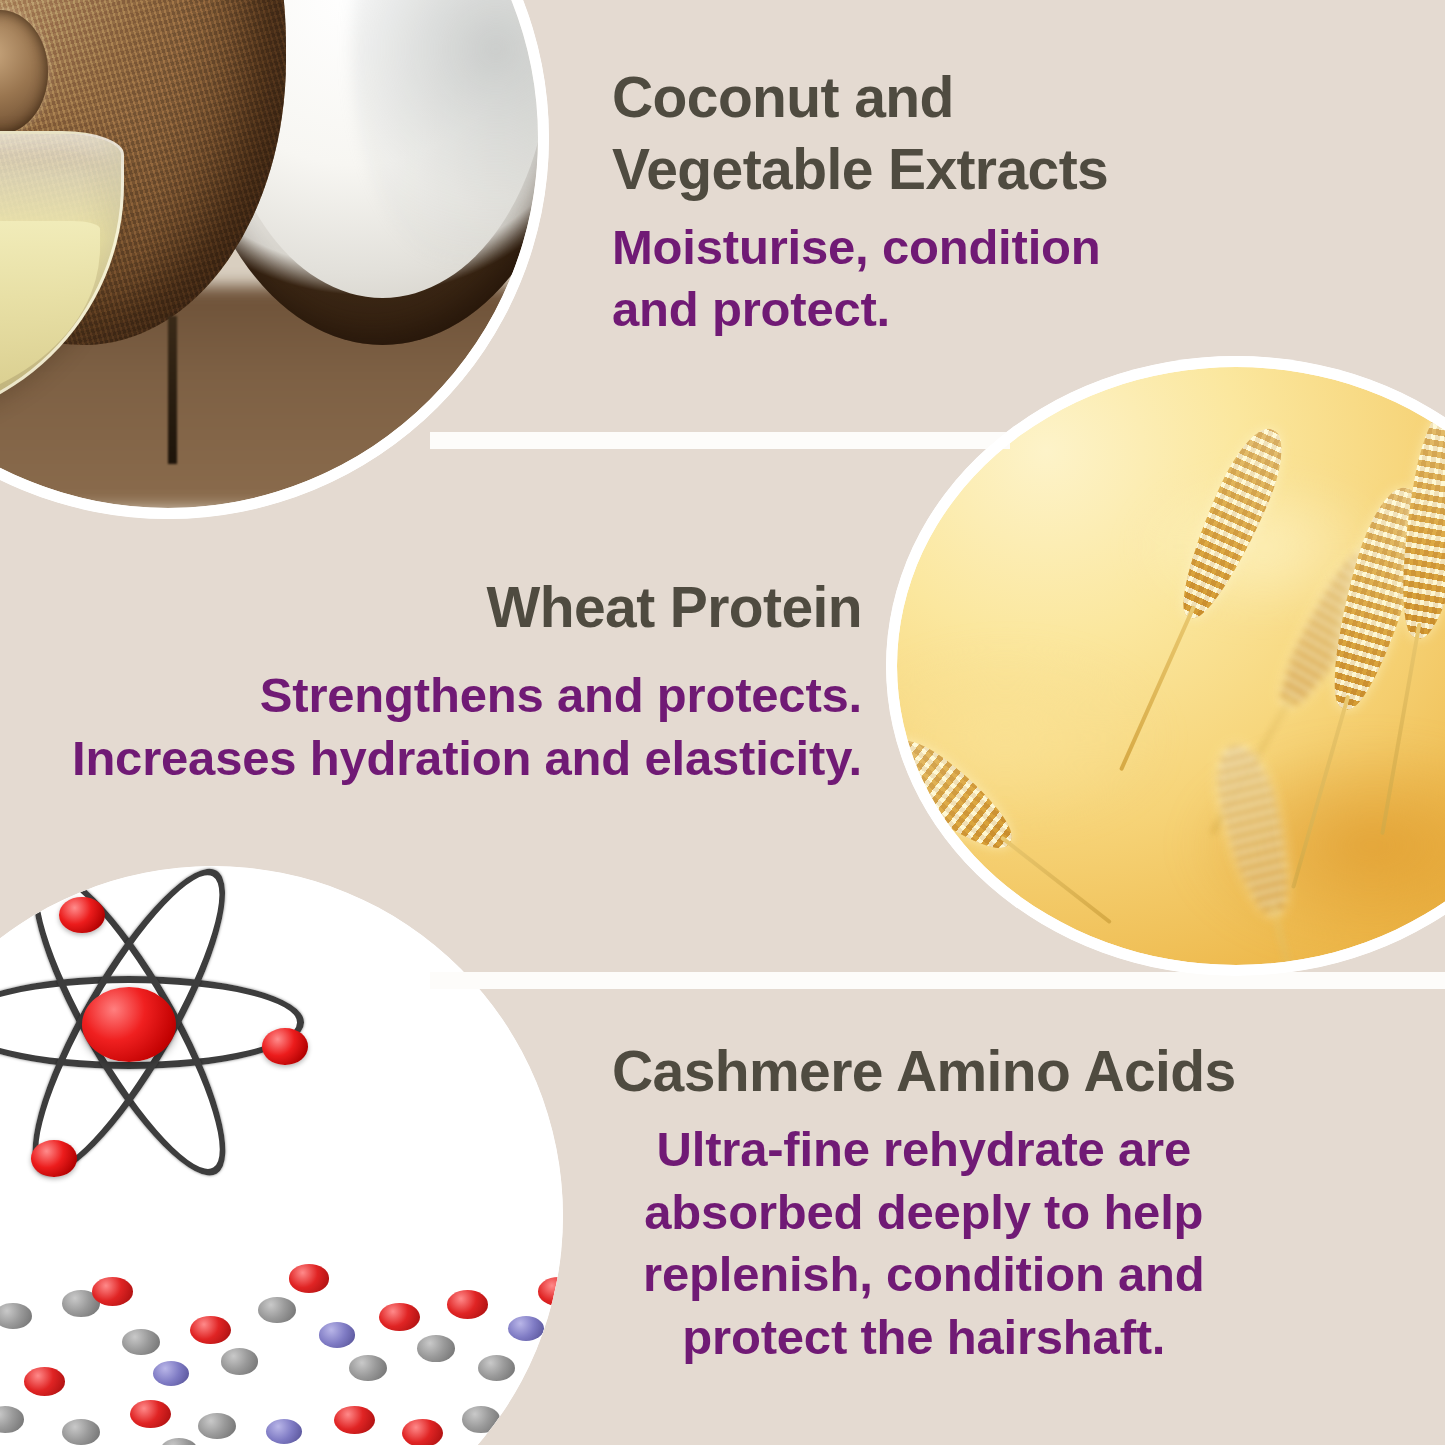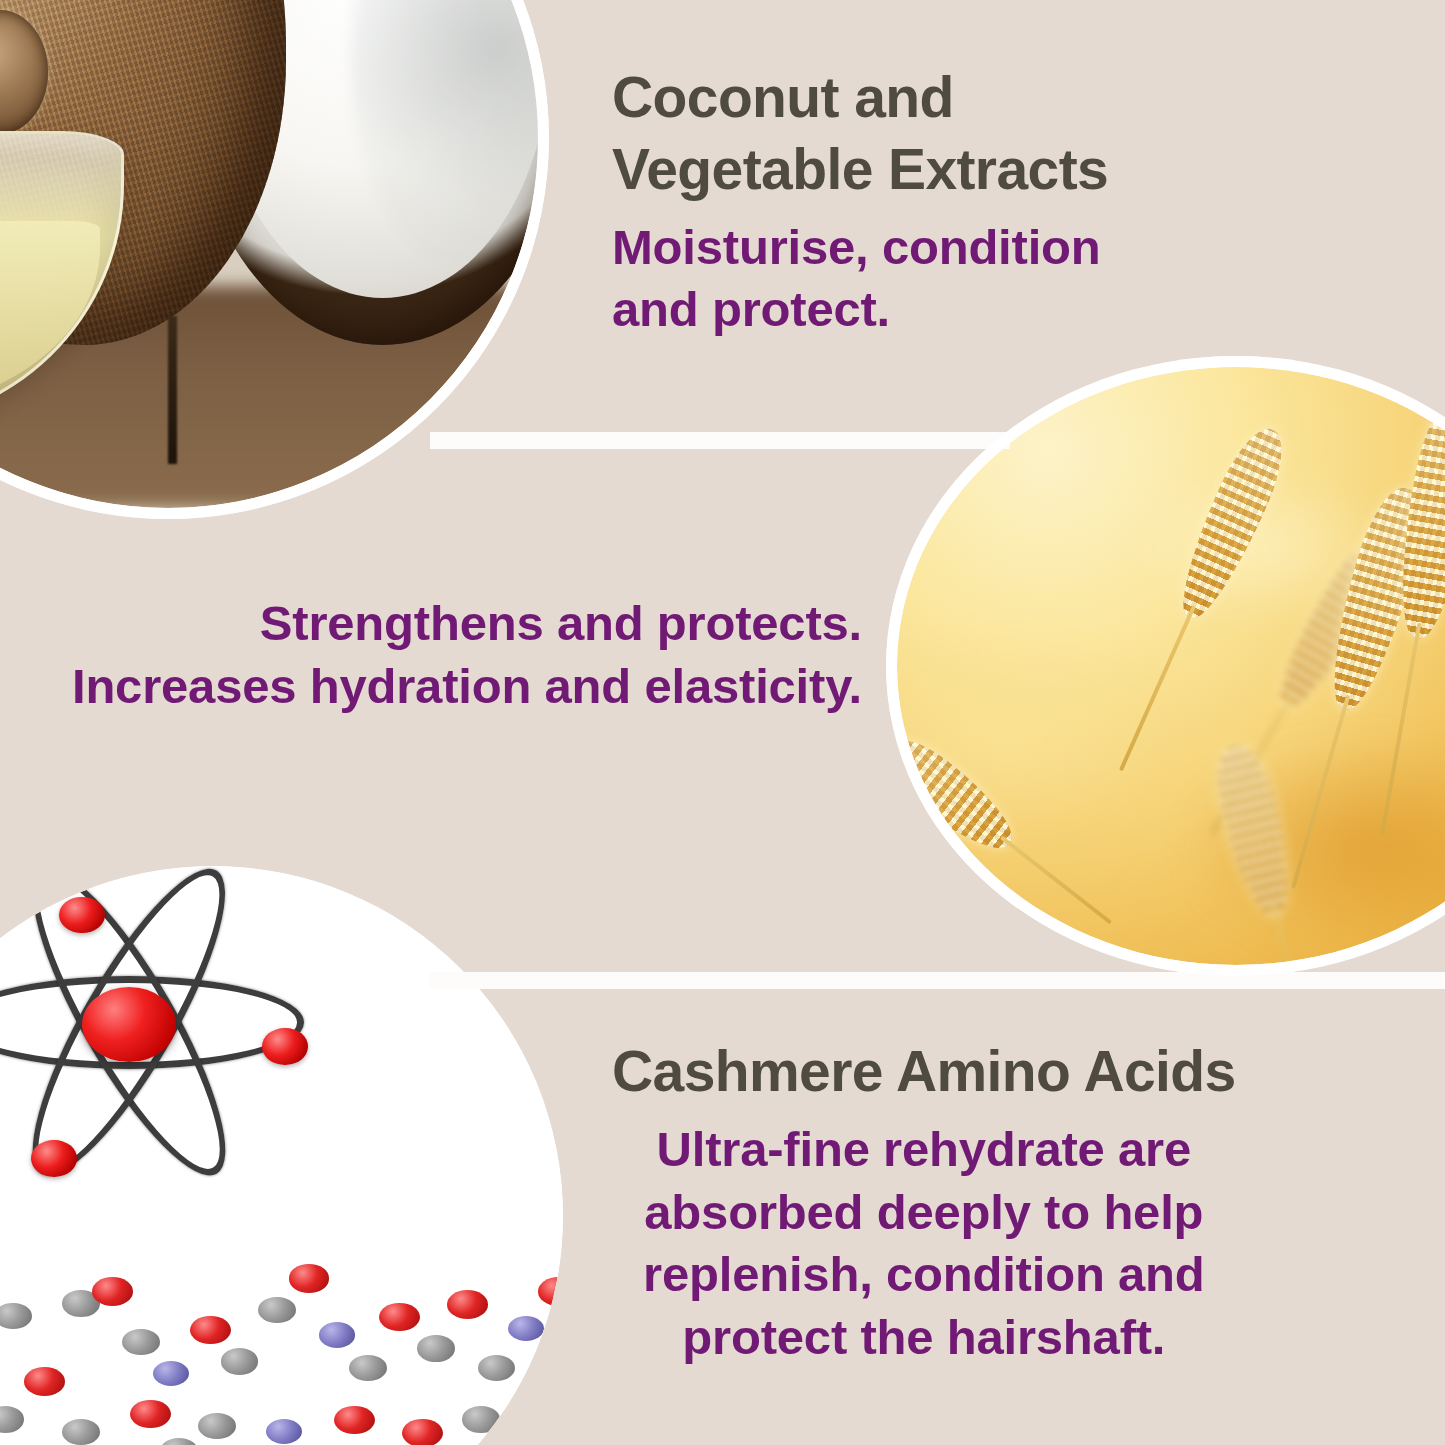--- a/index.html
+++ b/index.html
@@ -391,20 +391,23 @@
       <span class="ln">Coconut and</span>
       <span class="ln">Vegetable Extracts</span>
     </div>
     <div class="t-body">
       <span class="ln">Moisturise, condition</span>
       <span class="ln">and protect.</span>
     </div>
   </div>
 
   <div class="text-block" id="block-wheat">
+    <div class="t-title">
+      <span class="ln">Wheat Protein</span>
+    </div>
     <div class="t-body">
       <span class="ln">Strengthens and protects.</span>
       <span class="ln">Increases hydration and elasticity.</span>
     </div>
   </div>
 
   <div class="text-block" id="block-cashmere">
     <div class="t-title">
       <span class="ln">Cashmere Amino Acids</span>
     </div>

